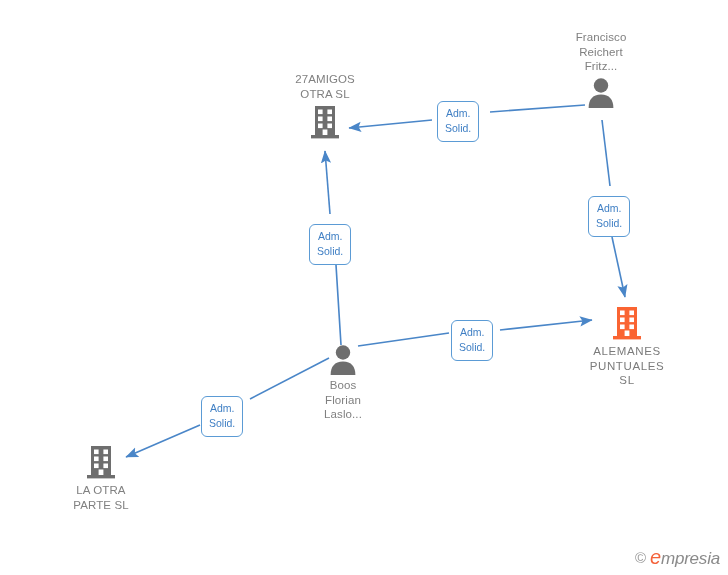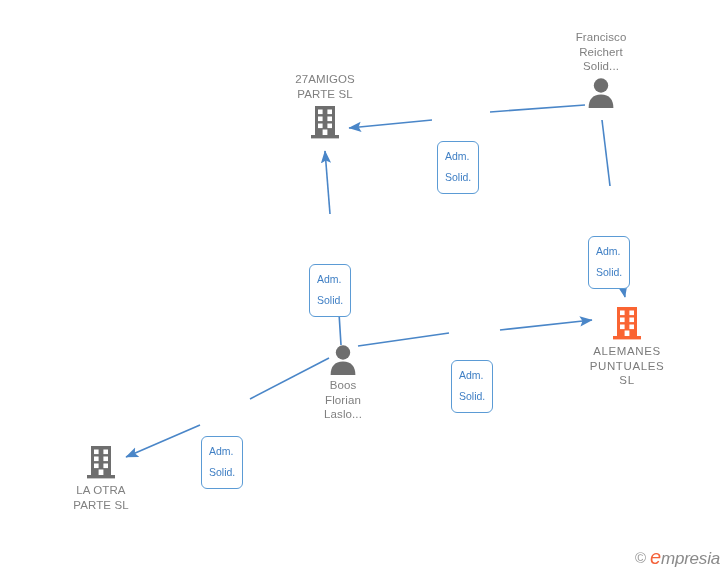--- a/index.html
+++ b/index.html
@@ -56,26 +56,25 @@
 
   
   .chip {
     position: absolute;
     z-index: 4;
     background: #ffffff;
     border: 1.3px solid #5b9bd5;
     border-radius: 6px;
     color: #3f7fc4;
     font-size: 10.5px;
-    line-height: 21px;
-    text-align: left;
+    line-height: 15px;
+    text-align: center;
     padding: 4px 7px 5px 7px;
     white-space: pre-line;
     box-sizing: border-box;
-    margin-top: 40px;
   }
 
   
   #watermark {
     position: absolute;
     right: 8px;
     bottom: 8px;
     z-index: 5;
     display: flex;
     align-items: center;
@@ -133,21 +132,21 @@
     </g>
 
     <g>
       <path d="M 329,358 L 250,399" fill="none" stroke="#4a86c8" stroke-width="1.6"></path>
       <path d="M 200,425 L 126,457" fill="none" stroke="#4a86c8" stroke-width="1.6" marker-end="url(#arrow)"></path>
     </g>
   </svg>
 
   <div class="node company label-above" style="left:325px; top:72px;">
     <span class="label">27AMIGOS
-PARTE  SL</span>
+OTRA  SL</span>
     <span class="icon-wrap">
       <svg width="30" height="36" viewBox="0 0 30 36" aria-hidden="true">
         <g fill="#6e6e6e">
           <rect x="5" y="2" width="20" height="29"></rect>
           <rect x="1" y="31" width="28" height="3.4"></rect>
         </g>
         <g fill="#ffffff">
           <rect x="8" y="5.5" width="4.6" height="4.6"></rect>
           <rect x="17.4" y="5.5" width="4.6" height="4.6"></rect>
           <rect x="8" y="12.5" width="4.6" height="4.6"></rect>
@@ -156,21 +155,21 @@
           <rect x="17.4" y="19.5" width="4.6" height="4.6"></rect>
           <rect x="12.6" y="25.5" width="4.8" height="5.5"></rect>
         </g>
       </svg>
     </span>
   </div>
 
   <div class="node person label-above" style="left:601px; top:30px;">
     <span class="label">Francisco
 Reichert
-Solid...</span>
+Fritz...</span>
     <span class="icon-wrap">
       <svg width="30" height="31" viewBox="0 0 30 31" aria-hidden="true">
         <g fill="#6e6e6e">
           <circle cx="15" cy="8.5" r="7.2"></circle>
           <path d="M15 17.5 C6.5 17.5 2.6 22.8 2.6 31 L27.4 31 C27.4 22.8 23.5 17.5 15 17.5 Z"></path>
         </g>
       </svg>
     </span>
   </div>
 

